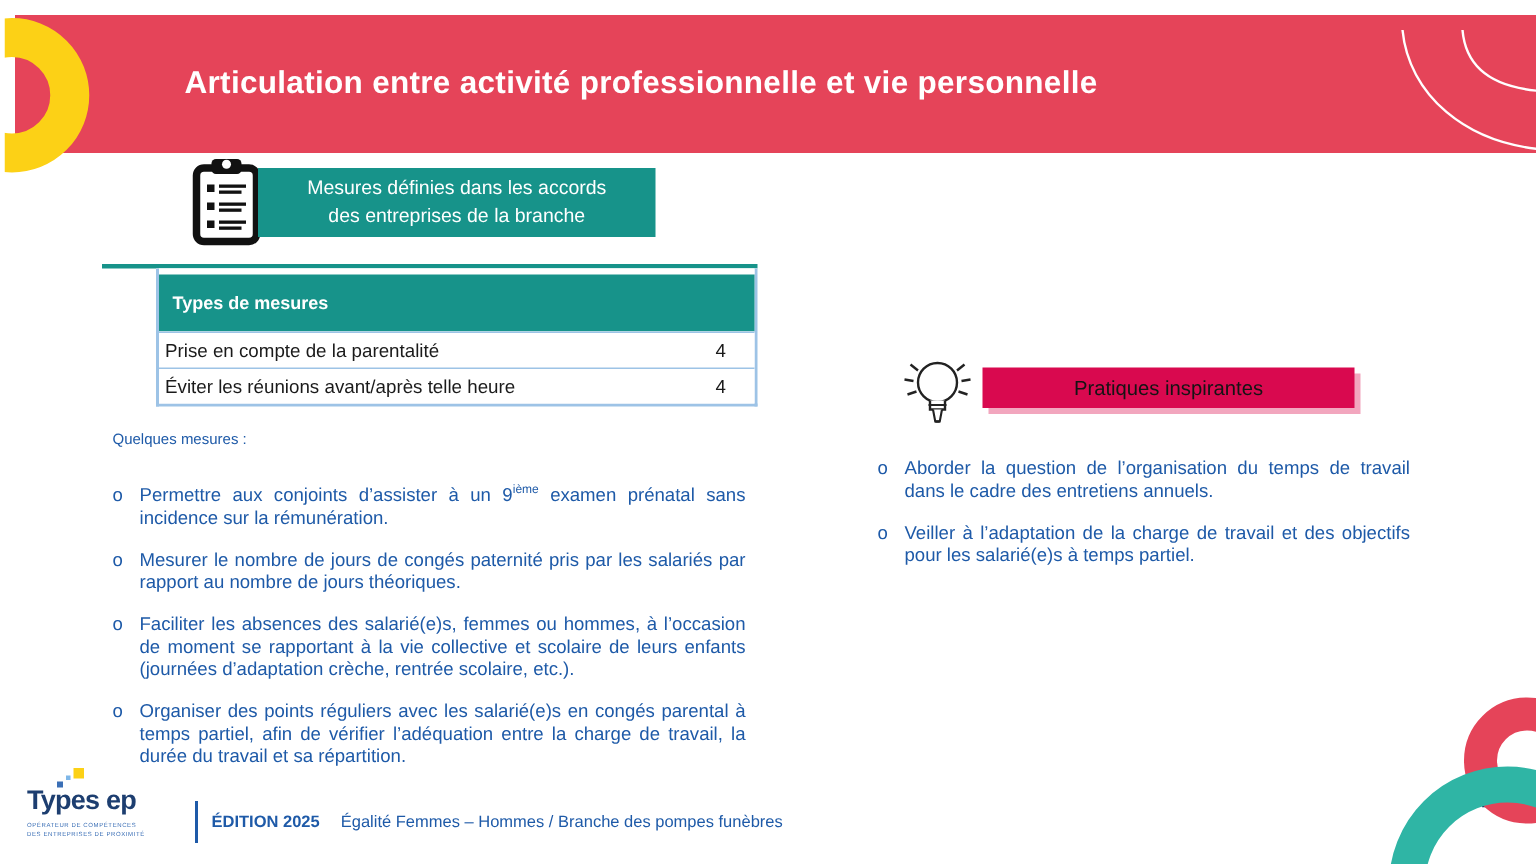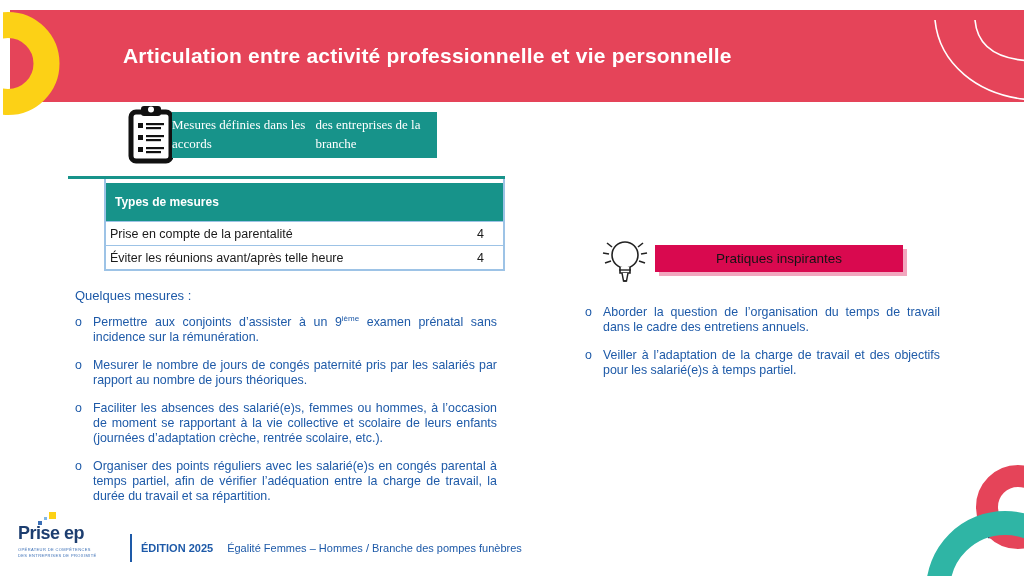--- a/index.html
+++ b/index.html
@@ -9,39 +9,39 @@
 
   
   .banner { position:absolute; left:10px; top:10px; width:1014px; height:92px; background:#E54459; display:flex; align-items:center; }
   .banner h1 { color:#fff; font-size:21px; font-weight:bold; padding-left:68px; letter-spacing:0.2px;margin-left:45px; }
   .corner-arcs { position:absolute; left:854px; top:10px; width:170px; height:92px; }
   .yellow-ring-wrap { position:absolute; left:3px; top:12px; width:60px; height:104px; overflow:hidden; }
 
   
   .clipboard-icon { position:absolute; left:128px; top:105px; width:46px; height:59px; }
   .badge { position:absolute; left:172px; top:112px; width:265px; height:46px; background:#17938A; color:#fff;
-           display:flex; flex-direction:row; align-items:center; justify-content:center; font-size:13px; line-height:1.45;font-family:Liberation Serif, serif; }
+           display:flex; flex-direction:column; align-items:center; justify-content:center; font-size:13px; line-height:1.45; }
 
   
   .table { position:absolute; left:68px; top:176px; width:437px; }
   .table-topline { height:3px; background:#17938A; }
   .table-box { border:2px solid #9DC3E6; border-top:none; background:#fff;margin-left:36px; }
   .table-gap { height:4px; background:#fff; }
   .trow { display:grid; grid-template-columns:352px 1fr; align-items:center; }
   .thead { background:#17938A; color:#fff; font-weight:bold; min-height:38px; font-size:12px; }
   .thead .c1 { padding-left:9px; }
   .thead .c2 { text-align:center; line-height:1.2; padding:3px 2px; }
   .tbody-row { background:#fff; min-height:24px; font-size:12.5px; color:#1a1a1a; border-top:1.5px solid #9DC3E6; }
   .tbody-row .c1 { padding-left:4px; }
   .tbody-row .c2 { text-align:center; }
 
   
   .blue-text { color:#1E5AA8; }
   .left-col { position:absolute; left:75px; top:288px; width:422px; }
-  .intro { font-size:13px; margin-bottom:12px; }
+  .intro { font-size:10px; margin-bottom:24px; }
   .bullet { display:flex; margin-bottom:13px; font-size:12.4px; line-height:15px; }
   .bullet .marker { width:18px; flex:0 0 18px; }
   .bullet .btext { flex:1; text-align:justify; }
   sup { font-size:8px; vertical-align:super; line-height:0; }
 
   .right-col { position:absolute; left:585px; top:305px; width:355px; }
 
   .bulb-icon { position:absolute; left:597px; top:233px; width:52px; height:56px; }
   .pink-banner { position:absolute; left:655px; top:245px; width:248px; height:27px; background:#D9094F;
                  box-shadow:4px 4px 0 #F2A6BE; display:flex; align-items:center; justify-content:center;
@@ -163,21 +163,21 @@
     <div class="bullet">
       <span class="marker">o</span>
       <span class="btext">Veiller à l’adaptation de la charge de travail et des objectifs pour les salarié(e)s à temps partiel.</span>
     </div>
   </div>
 
   <div class="logo">
     <span class="sq sq-blue"></span>
     <span class="sq sq-lblue"></span>
     <span class="sq sq-yellow"></span>
-    <div class="logo-text">Prise ep</div>
+    <div class="logo-text">Types ep</div>
     <div class="logo-tag">
       <div>OPÉRATEUR DE COMPÉTENCES</div>
       <div>DES ENTREPRISES DE PROXIMITÉ</div>
     </div>
   </div>
   <div class="footer-divider"></div>
   <div class="footer-text">
     <span class="edition">ÉDITION 2025</span><span class="doc">Égalité Femmes – Hommes / Branche des pompes funèbres</span>
   </div>
   <div class="page-number">44</div>

